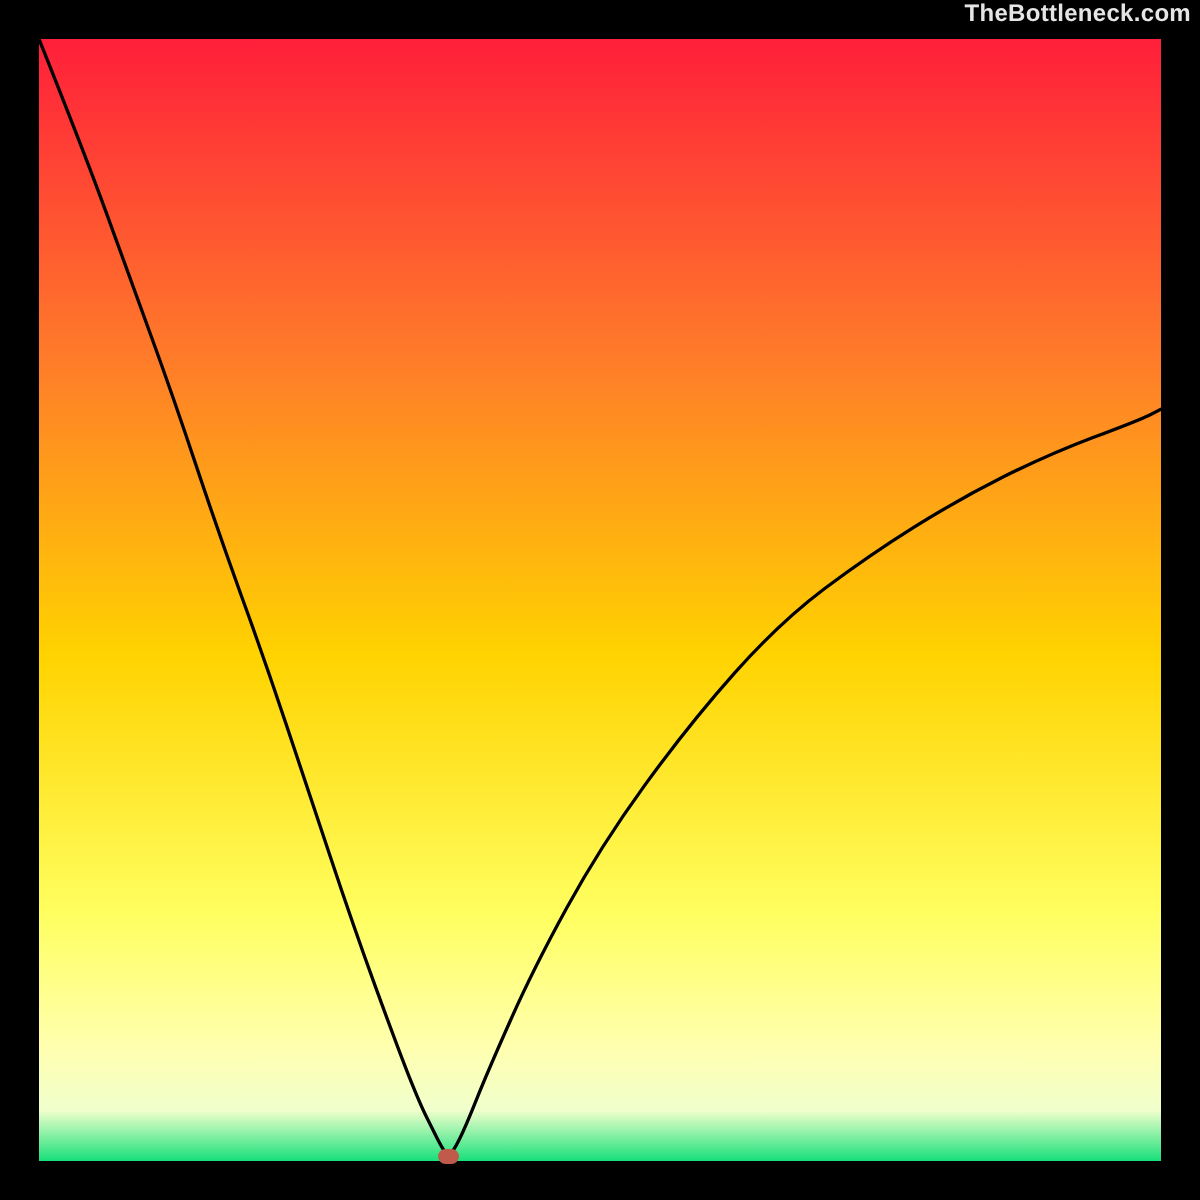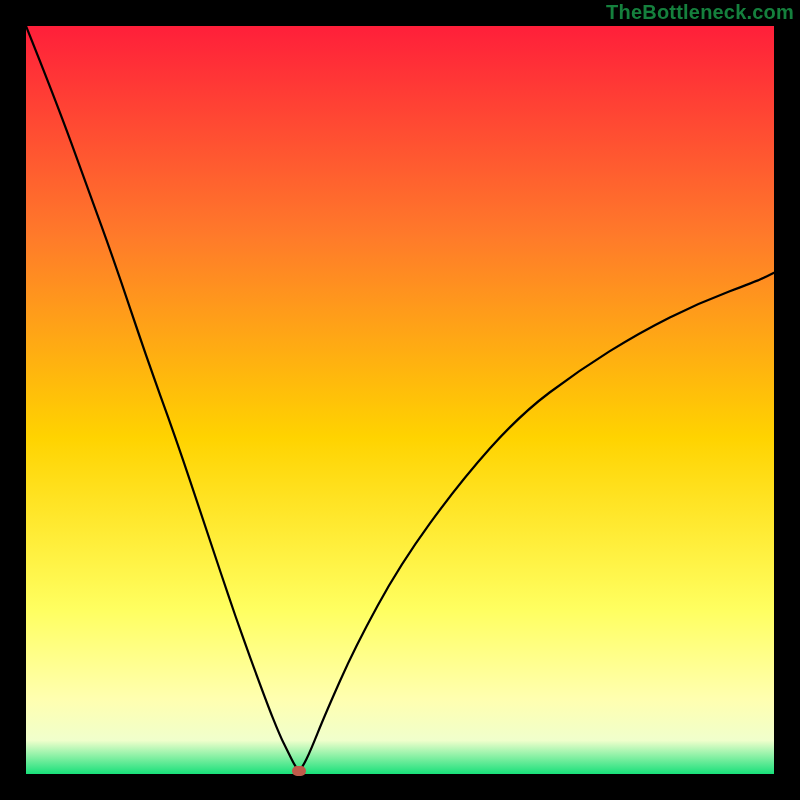--- a/index.html
+++ b/index.html
@@ -35,24 +35,24 @@
     position: absolute;
     width: 14px;
     height: 10px;
     border-radius: 5px;
     transform: translate(-50%, -50%);
   }
   .watermark {
     position: absolute;
     top: 1px;
     right: 6px;
-    font-size: 20px;
+    font-size: 16px;
     font-weight: 600;
     letter-spacing: 0.2px;
-    color: #15803d;
+    color: #e5e5e5;
   }
 </style>
 </head>
 <body>
 
 <div class="stage">
 
   <div class="plot-area" id="plot-area" style="left: 26px; top: 26px; width: 748px; height: 748px;">
     <svg class="gradient-bg" id="gradient-svg" viewBox="0 0 748 748" preserveAspectRatio="none">
       <defs>

